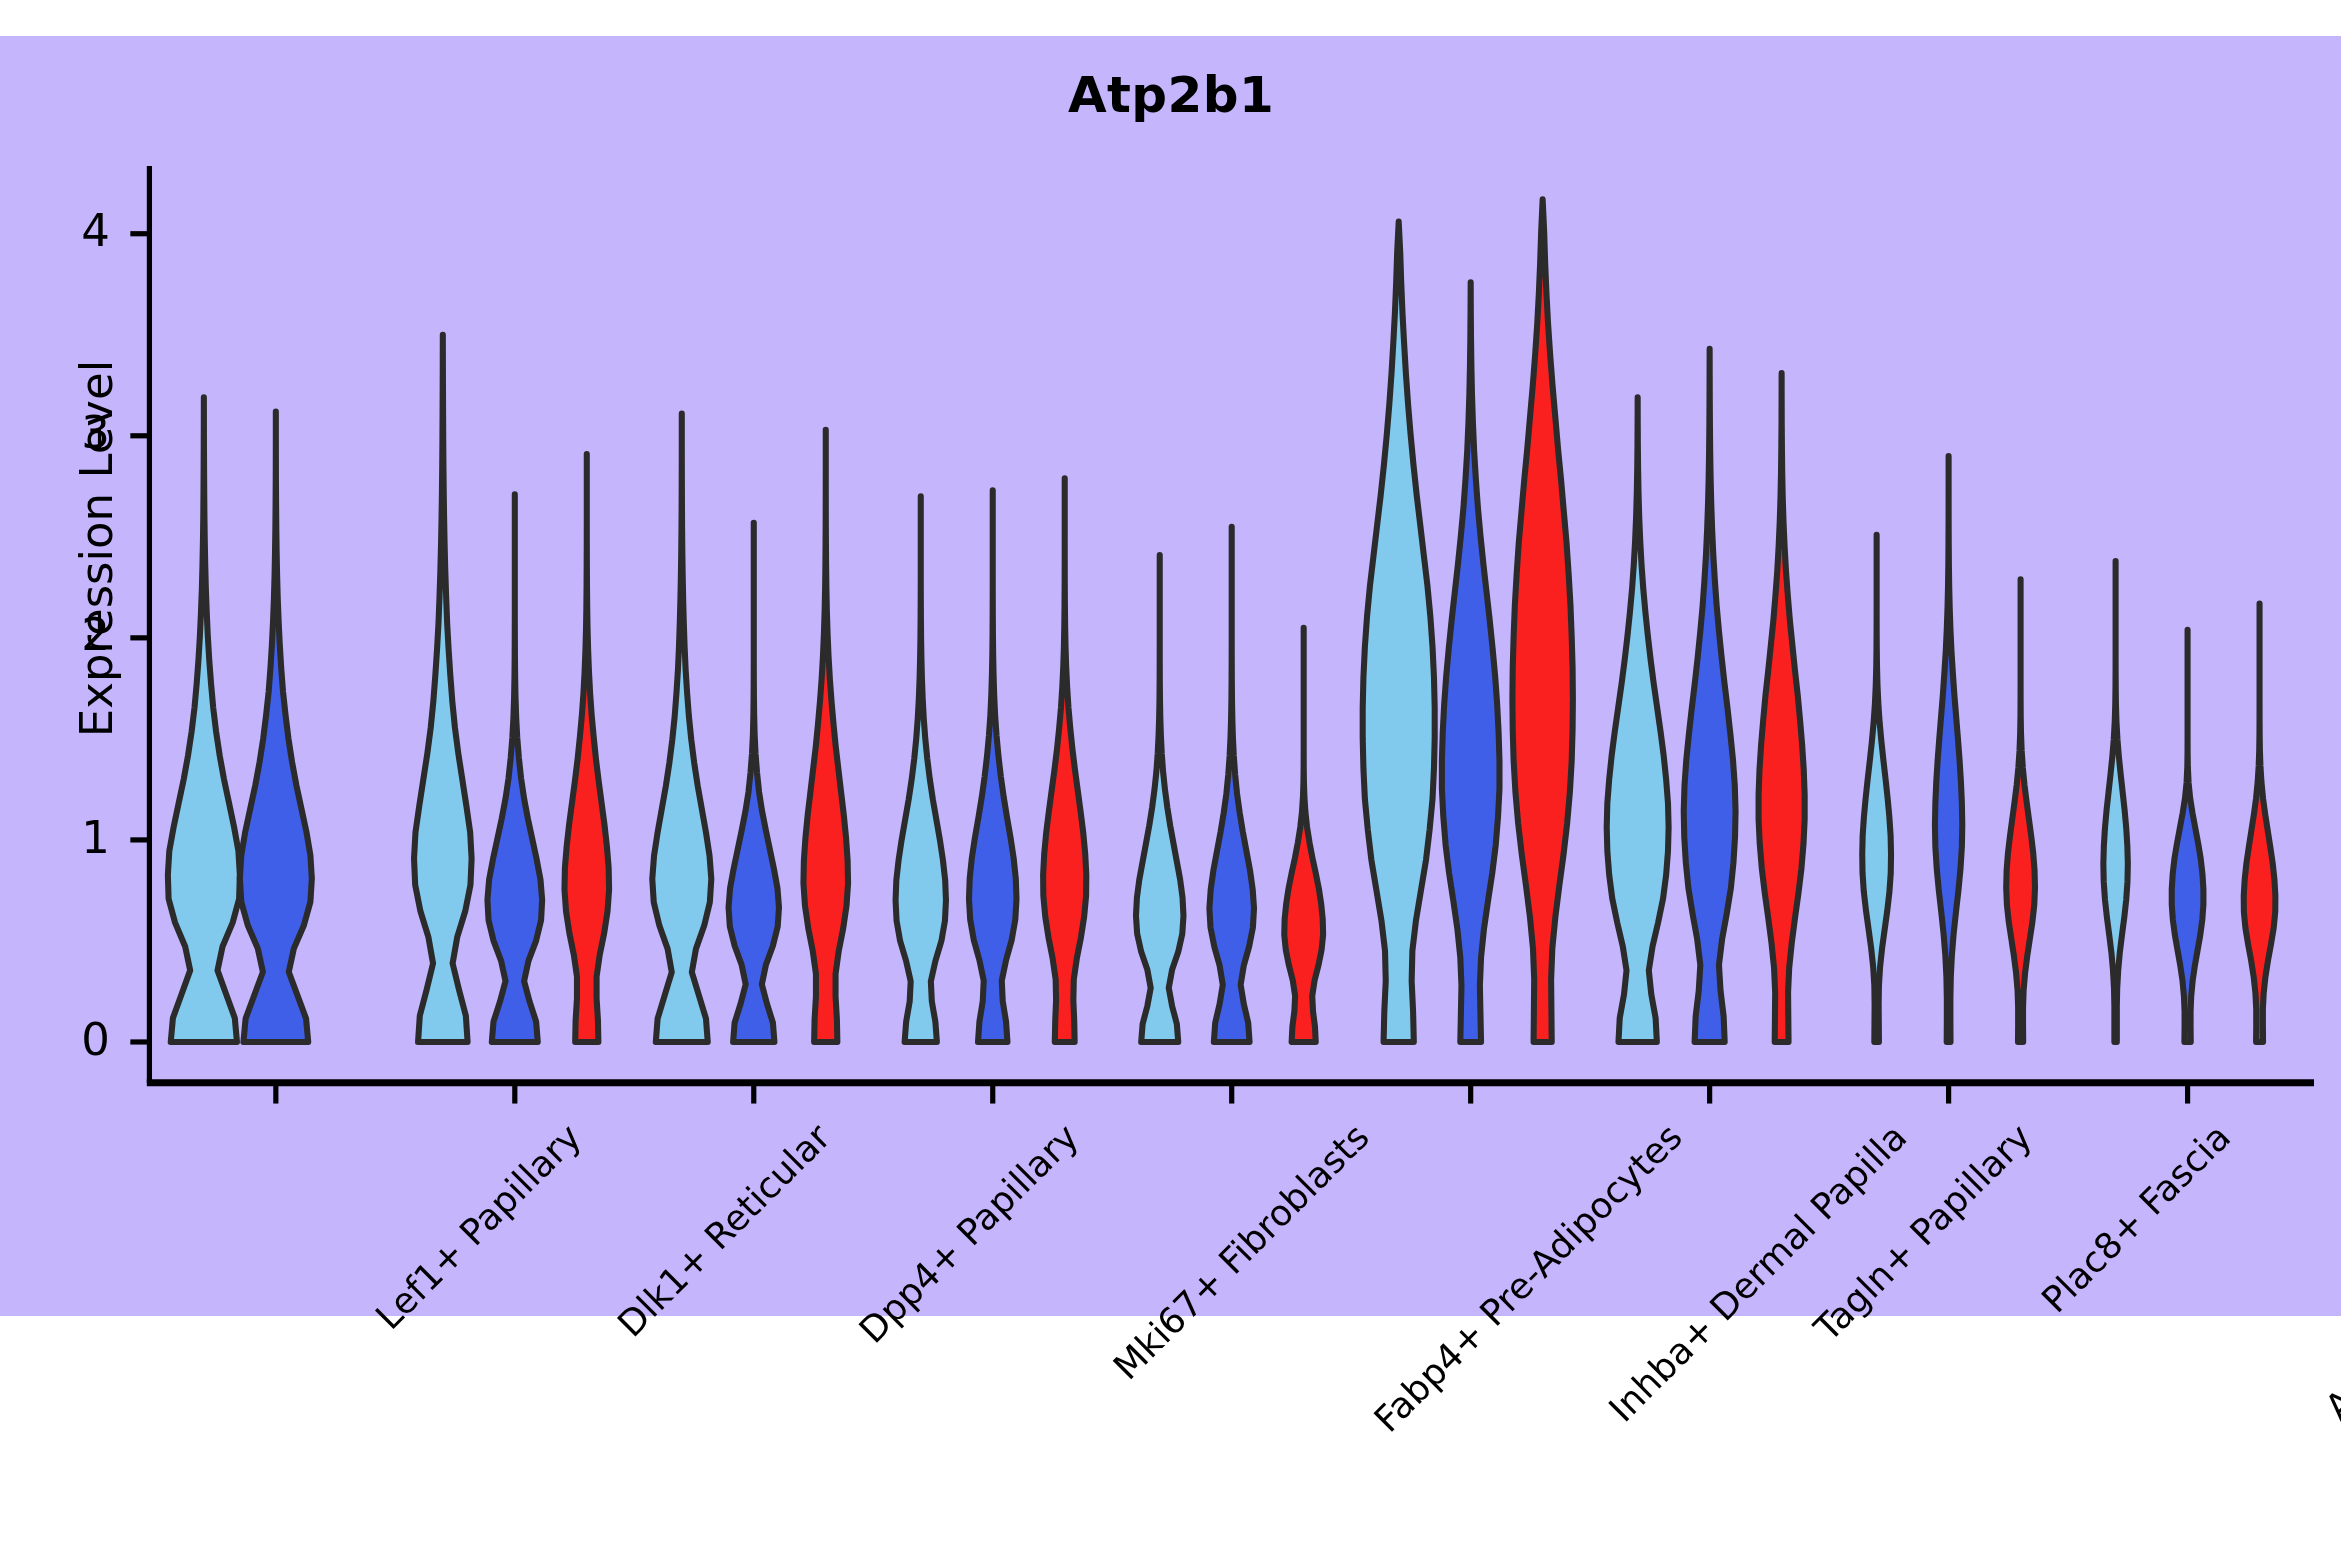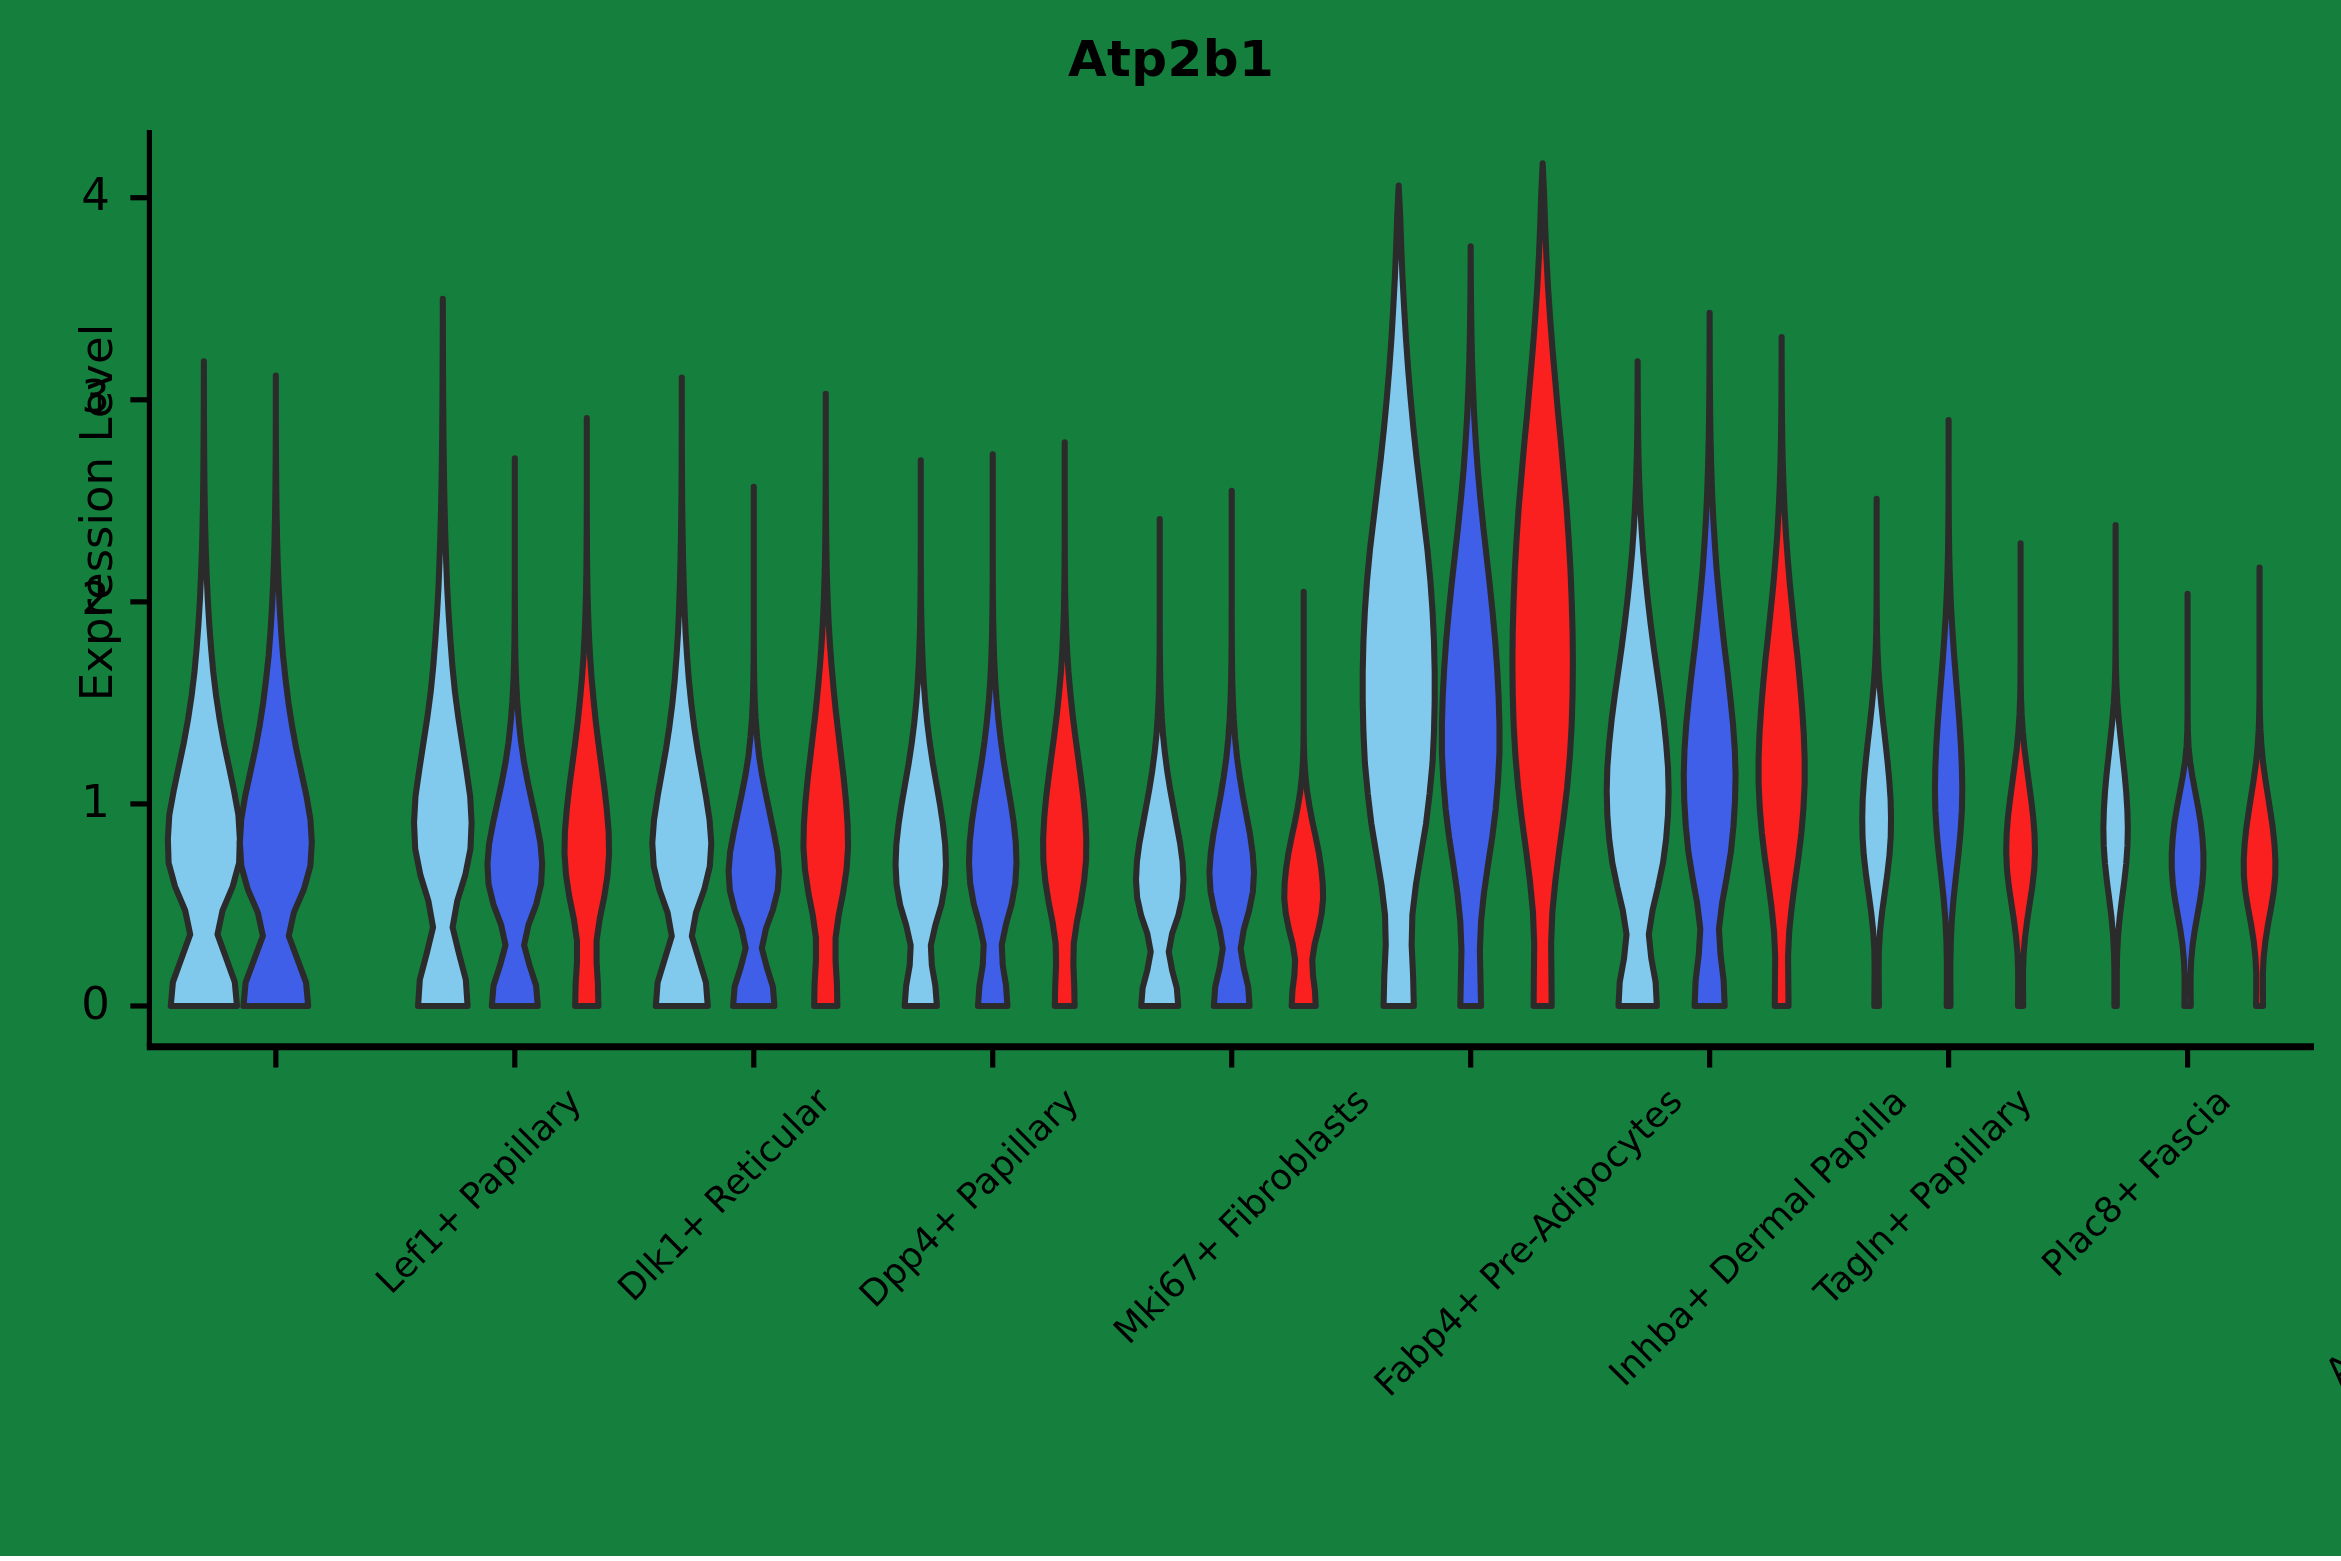--- a/index.html
+++ b/index.html
@@ -1,17 +1,17 @@
 <!DOCTYPE html>
 <html style="font-size:14px"><head>
 <meta charset="utf-8">
 <style>
   html,body{margin:0;padding:0;background:#ffffff;}
   body{width:2342px;height:1561px;font-family:"DejaVu Sans",sans-serif;overflow:hidden;}
-  #root{position:relative;width:2342px;height:1556px;background:#15803d;}
+  #root{position:relative;width:2342px;height:1280px;background:#c4b5fd;margin-top:36px;}
   #title{
     position:absolute;left:0;top:30px;width:2342px;text-align:center;
     font-family:"DejaVu Sans",sans-serif;font-weight:bold;font-size:50px;color:#000;
     letter-spacing:0.4px;
   }
   #ylabel{
     position:absolute;left:-173px;top:486px;width:538px;text-align:center;
     transform:rotate(-90deg);transform-origin:center center;
     font-family:"DejaVu Sans",sans-serif;font-size:45px;color:#000;
   }

